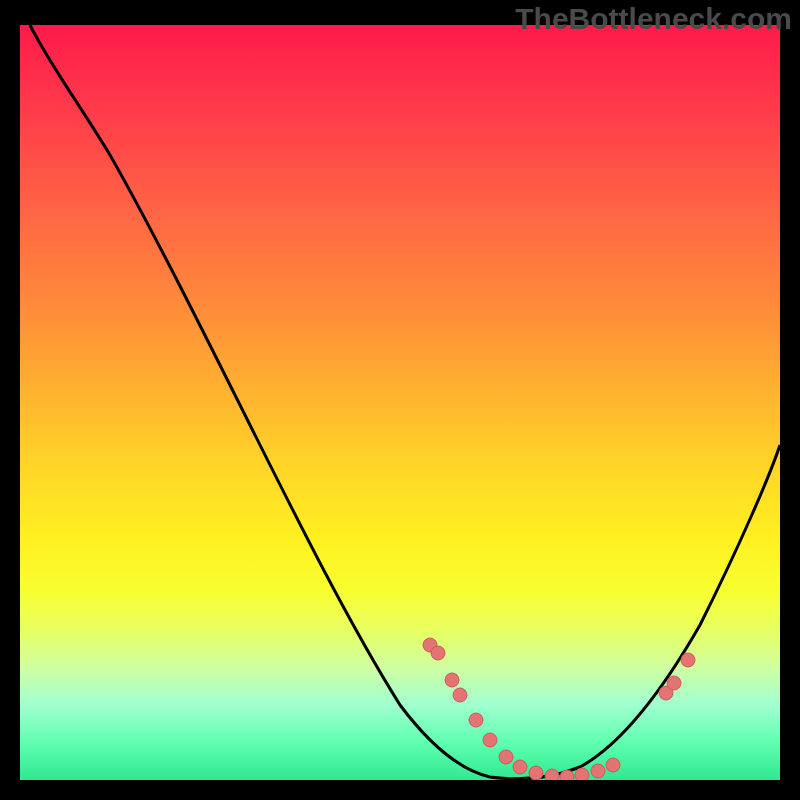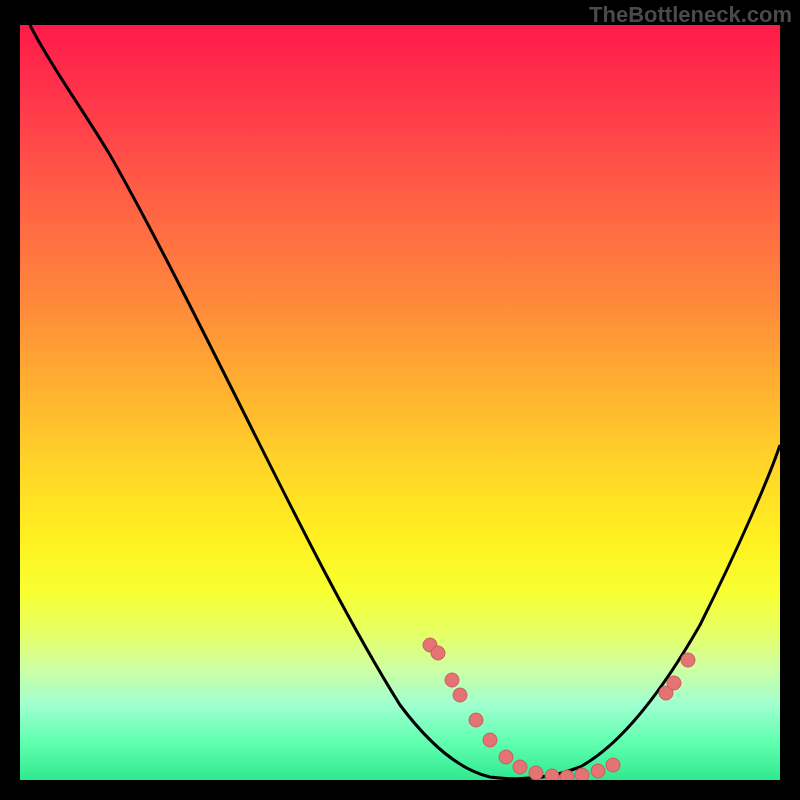--- a/index.html
+++ b/index.html
@@ -8,21 +8,21 @@
     height: 800px;
     background: #000;
     position: relative;
     font-family: Arial, sans-serif;
   }
   .watermark {
     position: absolute;
     top: 2px;
     right: 8px;
     color: #4a4a4a;
-    font-size: 22px;
+    font-size: 30px;
     font-weight: bold;
     z-index: 10;
     text-align: right;
   }
   .plot-area {
     position: absolute;
     left: 20px;
     top: 25px;
     width: 760px;
     height: 755px;

